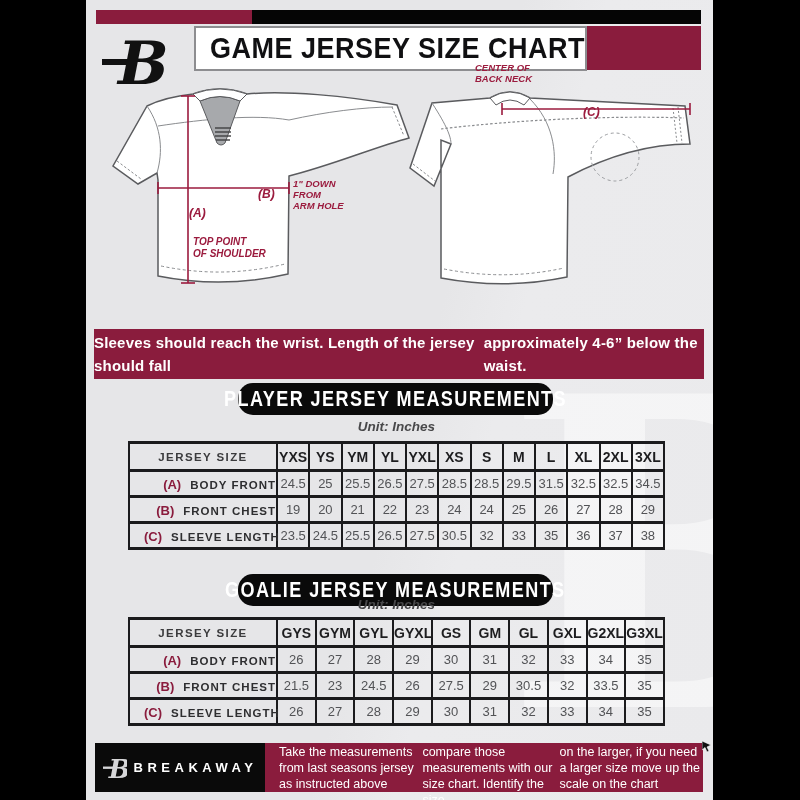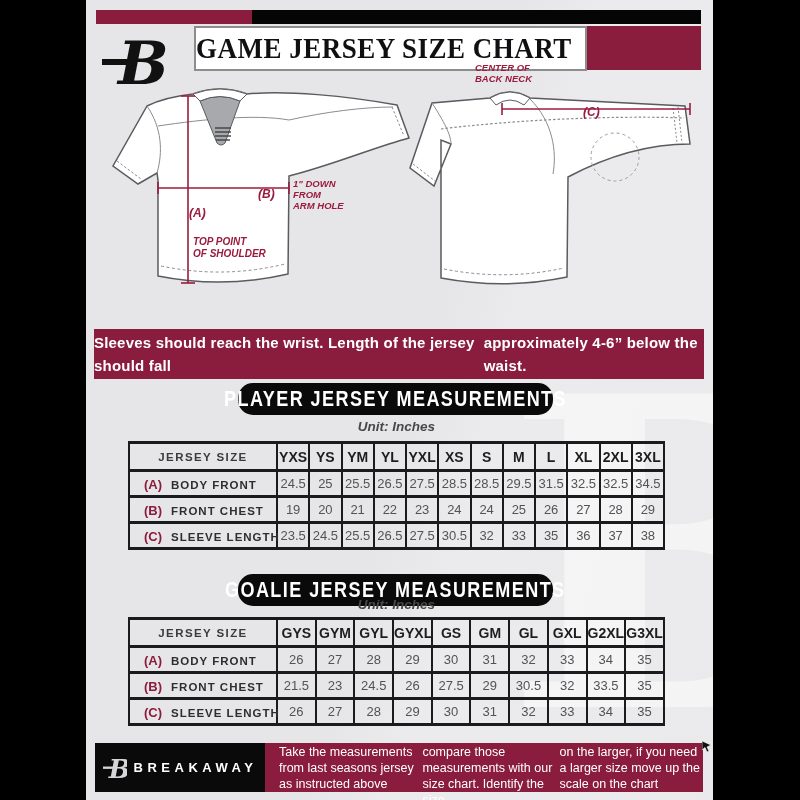--- a/index.html
+++ b/index.html
@@ -6,21 +6,21 @@
   body{width:800px;height:800px;overflow:hidden;background:#000;font-family:"Liberation Sans",sans-serif;}
   .page{position:relative;width:800px;height:800px;background:#000;}
   .content{position:absolute;left:86px;top:0;width:627px;height:800px;
     background:linear-gradient(105deg,#e6e6e8 0%,#e6e6e8 52%,#ebebed 62%,#eaeaec 100%);overflow:hidden;}
   .watermark{position:absolute;left:418px;top:352px;font-family:"DejaVu Serif",serif;font-weight:bold;
     font-size:430px;line-height:0.95;color:rgba(255,255,255,0.48);user-select:none;}
   
   .topbar-maroon{position:absolute;left:10px;top:10px;width:156px;height:14px;background:var(--maroon,#8a1c3d);}
   .topbar-black{position:absolute;left:166px;top:10px;width:449px;height:14px;background:#050505;}
   .title-box{position:absolute;left:108px;top:26px;width:393px;height:45px;background:#fff;
-    border:2px solid #8d8d90;box-sizing:border-box;display:flex;align-items:center;justify-content:flex-start;font-family:Liberation Serif, serif;}
+    border:2px solid #8d8d90;box-sizing:border-box;display:flex;align-items:center;justify-content:flex-end;}
   .title-box h1{margin:0;font-size:27px;font-weight:bold;color:#101012;letter-spacing:0.5px;transform:scale(1.0,1.12);}
   .title-accent{position:absolute;left:501px;top:26px;width:114px;height:44px;background:var(--maroon,#8a1c3d);}
   .logo-mark{position:absolute;left:12px;top:28px;}
   
   .anno{position:absolute;color:var(--maroon-text,#9b1b3e);font-style:italic;font-weight:bold;line-height:1.15;}
   .anno.small{font-size:9.5px;}
   .anno.tag{font-size:12px;font-style:italic;}
   
   .banner{position:absolute;left:8px;top:329px;width:610px;height:50px;background:var(--maroon,#8a1c3d);
     color:#fff;display:flex;flex-direction:row;align-items:center;justify-content:center;
@@ -32,21 +32,21 @@
   .unit{position:absolute;left:42px;width:537px;text-align:center;font-size:13.5px;font-style:italic;
     font-weight:bold;color:#48484a;}
   
   .size-table{position:absolute;left:42px;width:537px;border-collapse:collapse;table-layout:fixed;}
   .size-table col.c-label{width:148px;}
   .size-table th,.size-table td{border:solid #1b1b1d;border-width:3px 2px;text-align:center;padding:0;background:transparent;}
   .size-table th{height:25px;font-size:14px;font-weight:bold;color:#1d1d1f;}
   .size-table th.label-h{font-size:11.5px;letter-spacing:1.4px;color:#3b3b3d;}
   .size-table td{height:23px;}
   .size-table td.val{font-size:13px;color:#525356;}
-  .size-table td.row-label{text-align:left;padding-left:14px;white-space:nowrap;}
+  .size-table td.row-label{text-align:right;padding-left:14px;white-space:nowrap;}
   .size-table td.row-label .key{color:var(--maroon,#8a1c3d);font-weight:bold;font-size:13px;margin-right:9px;}
   .size-table td.row-label .lbl{font-size:11.5px;font-weight:bold;letter-spacing:1px;color:#2e2e30;}
   
   .footer-brand{position:absolute;left:9px;top:743px;width:170px;height:49px;background:#0a0a0a;
     display:flex;align-items:center;justify-content:center;gap:7px;}
   .footer-brand .brand-text{color:#fff;font-size:13px;font-weight:bold;letter-spacing:4.5px;}
   .footer-note{position:absolute;left:179px;top:743px;width:438px;height:49px;background:var(--maroon,#8a1c3d);
     box-sizing:border-box;color:#fff;font-size:12.5px;line-height:16px;padding:1px 0 0 14px;
     display:flex;flex-direction:row;justify-content:center;}
   .jersey-svg{position:absolute;}

